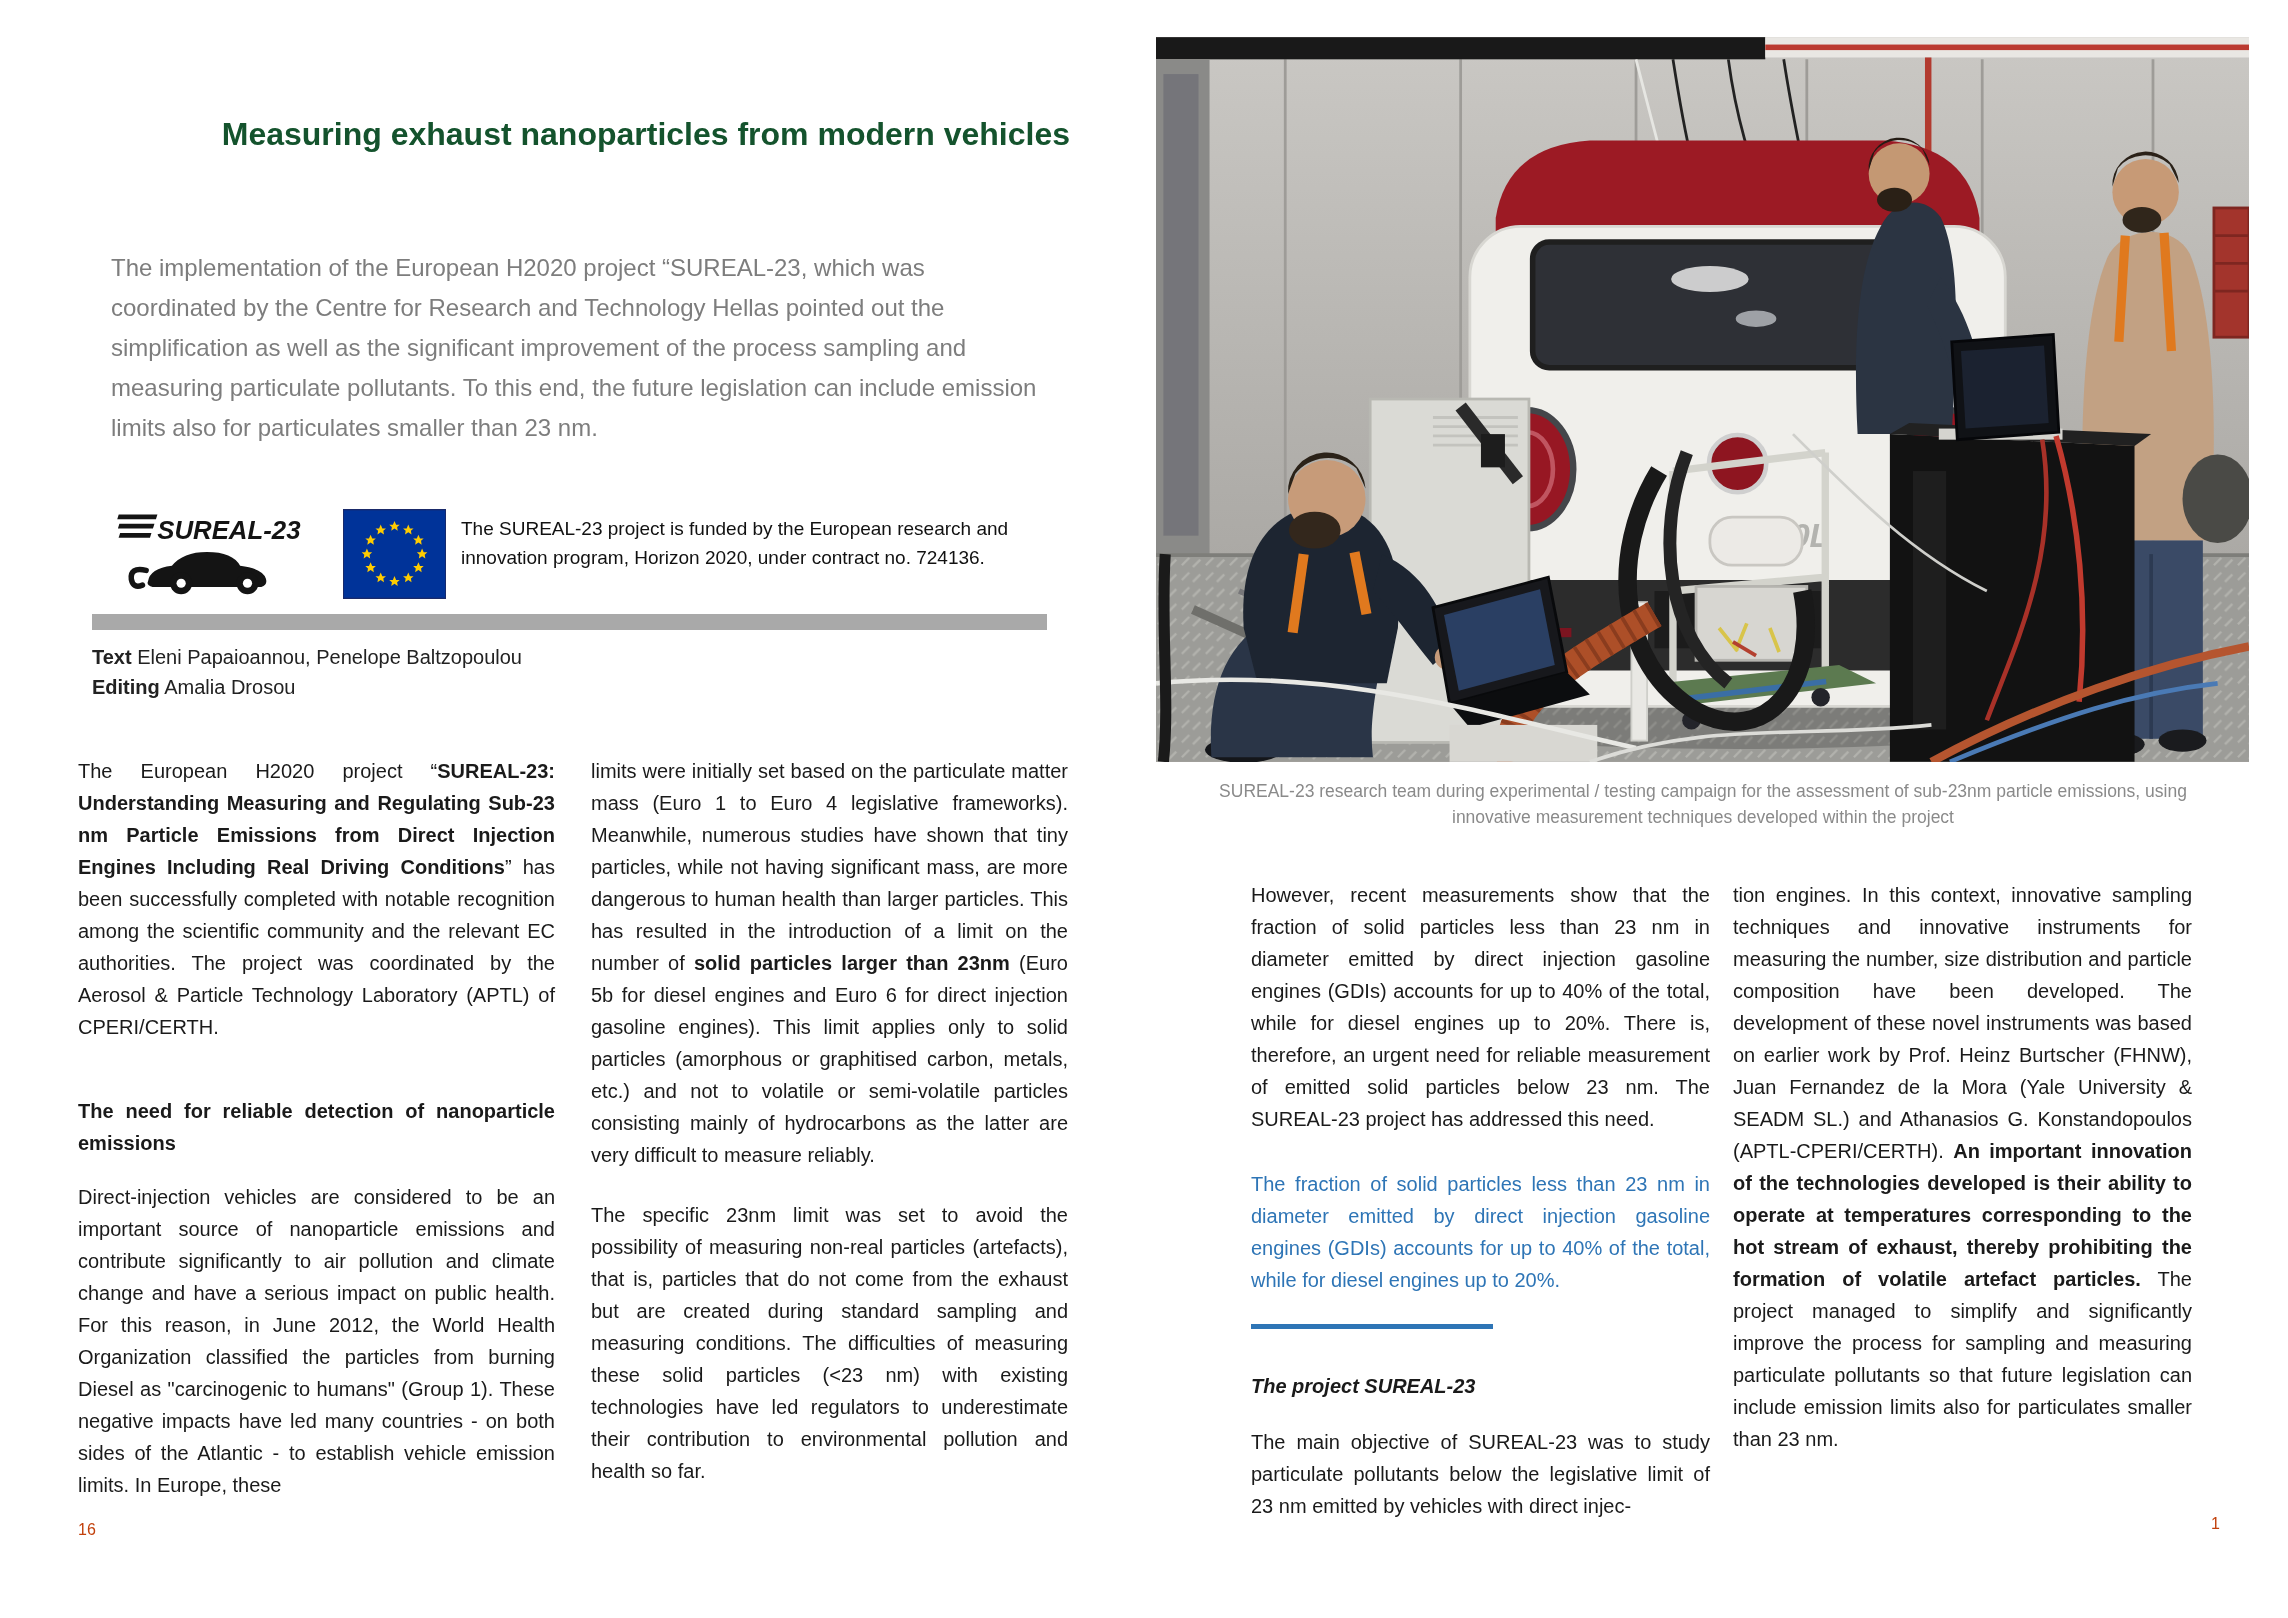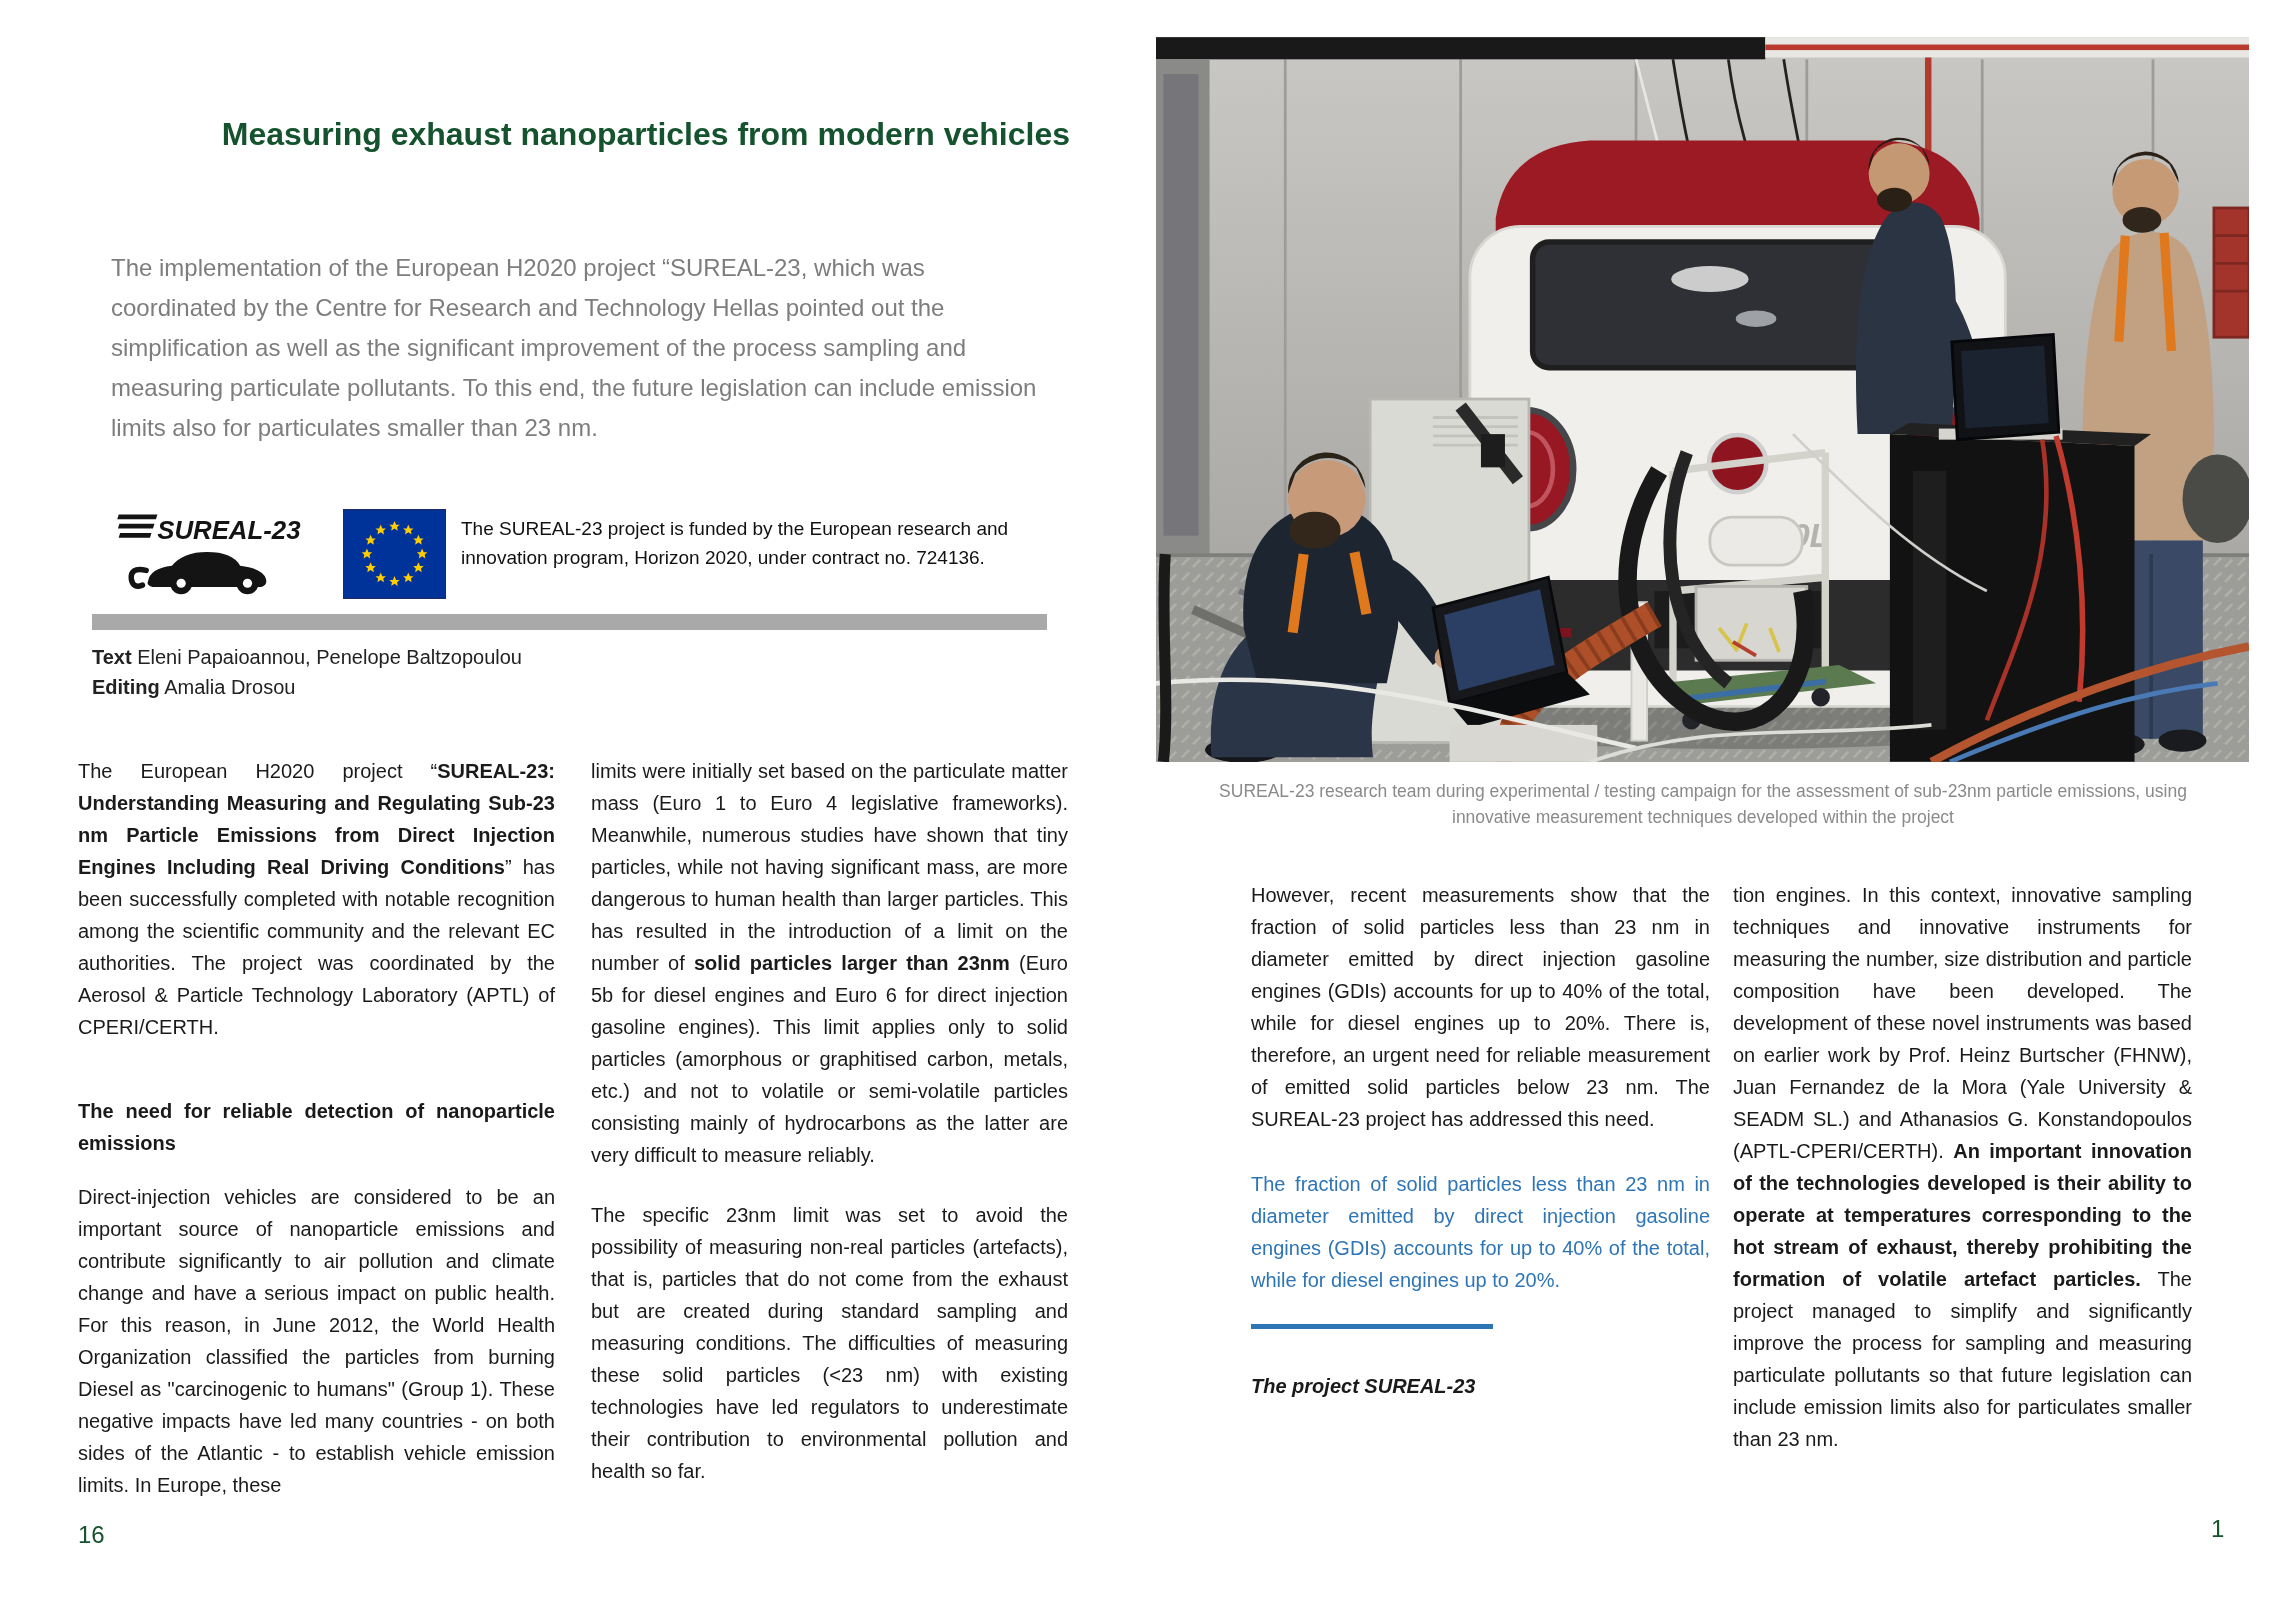--- a/index.html
+++ b/index.html
@@ -16,21 +16,21 @@
   .sep-bar{position:absolute;left:92px;top:614px;width:955px;height:15.7px;background:#a9a9a9;}
   .credits{position:absolute;left:92px;top:643px;font-size:20px;line-height:29.5px;color:#222;}
   .credits b{font-weight:bold;}
   .col{position:absolute;font-size:20px;line-height:32px;text-align:justify;color:#1a1a1a;}
   .col p{margin:0;}
   .lp-col1{left:78px;top:755px;width:477px;}
   .lp-col2{left:591px;top:755px;width:477px;}
   .sec-heading{font-weight:bold;margin:52px 0 0 0 !important;}
   .p-after-head{margin-top:22px !important;}
   .p-next{margin-top:28px !important;}
-  .page-num{position:absolute;font-size:24px;color:#14532d;}
+  .page-num{position:absolute;font-size:16px;color:#c2410c;}
   .pn-left{left:78px;top:1521px;}
   .pn-right{left:2211px;top:1515px;}
   
   .photo-frame{position:absolute;left:1156px;top:37px;width:1093px;height:725px;overflow:hidden;background:#b3b1ad;}
   .caption{position:absolute;left:1200px;top:778px;width:1006px;text-align:center;
            font-size:17.5px;line-height:26px;color:#8a8a8a;}
   .rp-col1{left:1251px;top:879px;width:459px;}
   .rp-col2{left:1733px;top:879px;width:459px;}
   .pull-quote{color:#2e75b6;margin-top:33px !important;}
   .quote-rule{width:242px;height:4.6px;background:#2e75b6;margin-top:28px;}
@@ -281,20 +281,21 @@
     </svg>
   </div>
 
   <div class="caption">SUREAL-23 research team during experimental / testing campaign for the assessment of sub-23nm particle emissions, using innovative measurement techniques developed within the project</div>
 
   <div class="col rp-col1">
     <p>However, recent measurements show that the fraction of solid particles less than 23 nm in diameter emitted by direct injection gasoline engines (GDIs) accounts for up to 40% of the total, while for diesel engines up to 20%. There is, therefore, an urgent need for reliable measurement of emitted solid particles below 23 nm. The SUREAL-23 project has addressed this need.</p>
     <p class="pull-quote">The fraction of solid particles less than 23 nm in diameter emitted by direct injection gasoline engines (GDIs) accounts for up to 40% of the total, while for diesel engines up to 20%.</p>
     <div class="quote-rule"></div>
     <p class="project-heading">The project SUREAL-23</p>
+    <p class="rp-p2">The main objective of SUREAL-23 was to study particulate pollutants below the legislative limit of 23 nm emitted by vehicles with direct injec-</p>
   </div>
 
   <div class="col rp-col2">
     <p><span>tion engines. In this context, innovative sampling techniques and innovative instruments for measuring the number, size distribution and particle composition have been developed. The development of these novel instruments was based on earlier work by Prof. Heinz Burtscher (FHNW), Juan Fernandez de la Mora (Yale University &amp; SEADM SL.) and Athanasios G. Konstandopoulos (APTL-CPERI/CERTH). </span><strong>An important innovation of the technologies developed is their ability to operate at temperatures corresponding to the hot stream of exhaust, thereby prohibiting the formation of volatile artefact particles.</strong><span> The project managed to simplify and significantly improve the process for sampling and measuring particulate pollutants so that future legislation can include emission limits also for particulates smaller than 23 nm.</span></p>
   </div>
 
   <div class="page-num pn-right">1</div>
 
 </div>
 

